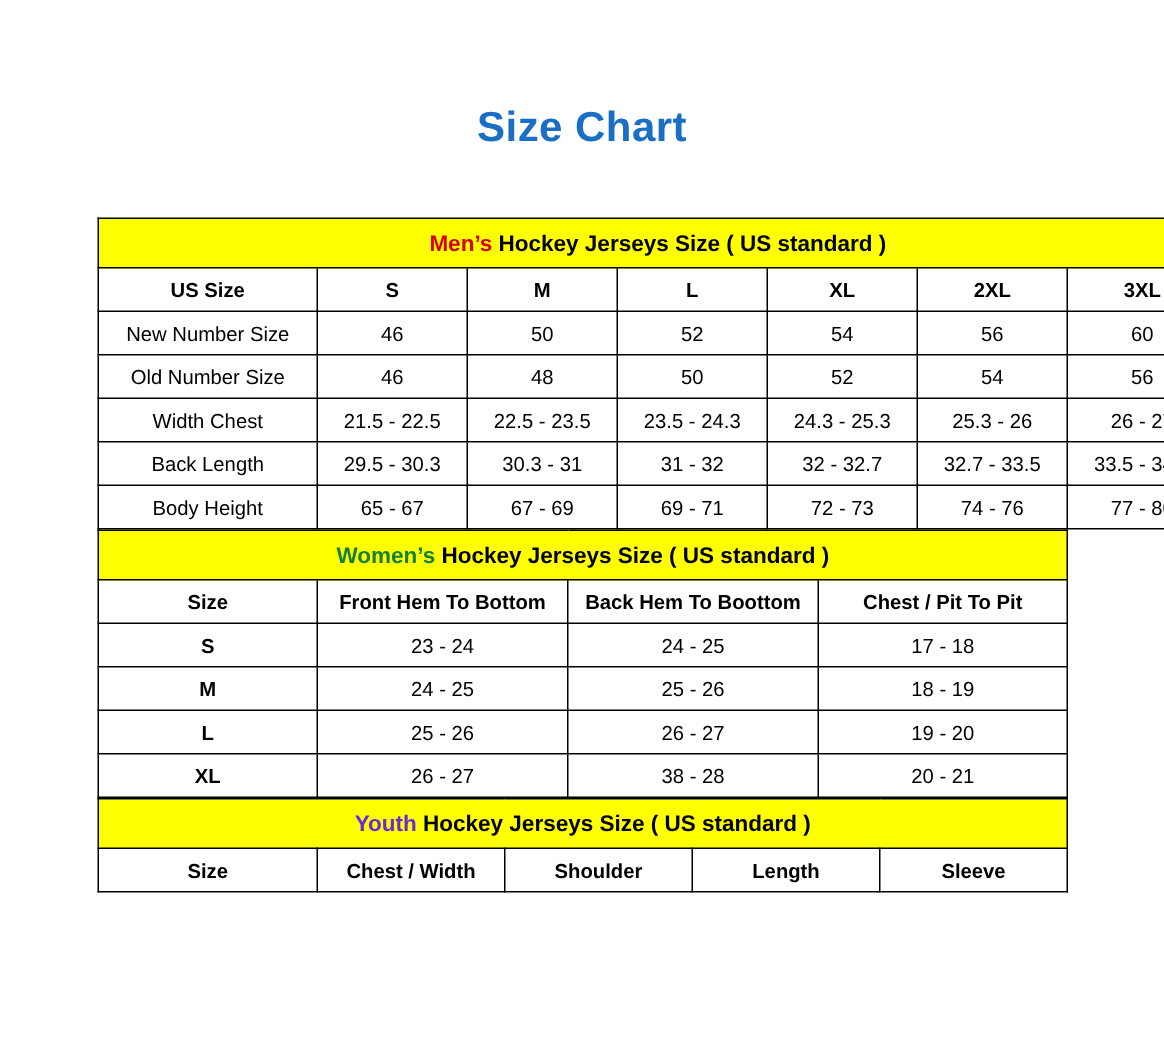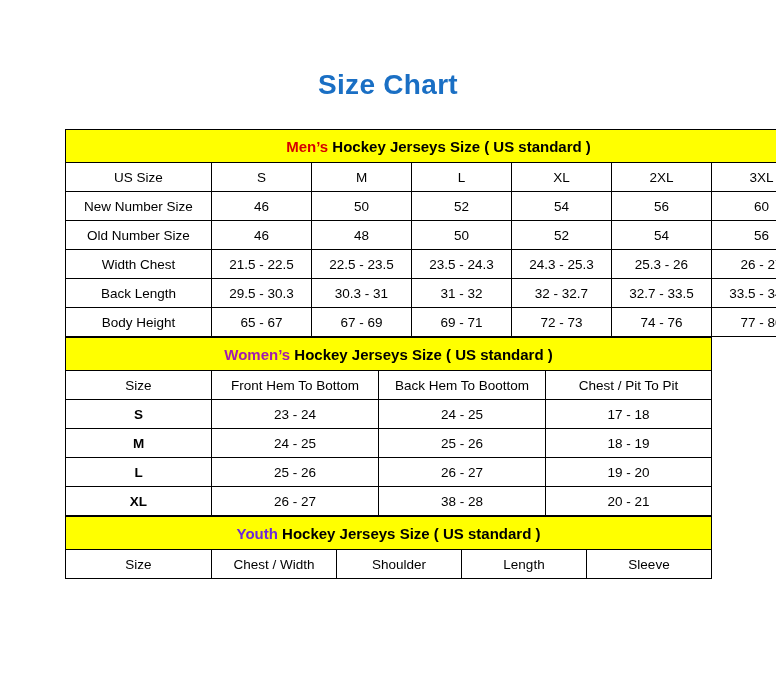--- a/index.html
+++ b/index.html
@@ -25,21 +25,21 @@
     text-align: center;
     color: #1a6fc4;
     font-size: 28px;
     font-weight: bold;
     margin: 0;
     padding-top: 68px;
     line-height: 34px;
     letter-spacing: 0.3px;
   }
   .tables-wrap {
-    margin: 0 auto;
+    margin: 16px auto;
     padding-top: 27px;
     width: 646px;
   }
   table {
     border-collapse: collapse;
     width: 646px;
     table-layout: fixed;
   }
   td, th {
     border: 1px solid #000000;
@@ -50,24 +50,24 @@
     height: 28px;
     font-weight: normal;
   }
   .section-head td {
     background: #ffff00;
     font-weight: bold;
     font-size: 15px;
     height: 32px;
   }
   .section-head .hl-men { color: #d60000; }
-  .section-head .hl-women { color: #a21caf; }
+  .section-head .hl-women { color: #15803d; }
   .section-head .hl-youth { color: #6d28d9; }
   .colhead td {
-    font-weight: normal;
+    font-weight: bold;
   }
   .rowlabel {
     font-weight: normal;
   }
   .bold-cell { font-weight: bold; }
   table + table { margin-top: 0; }
 </style>
 </head>
 <body>
 

